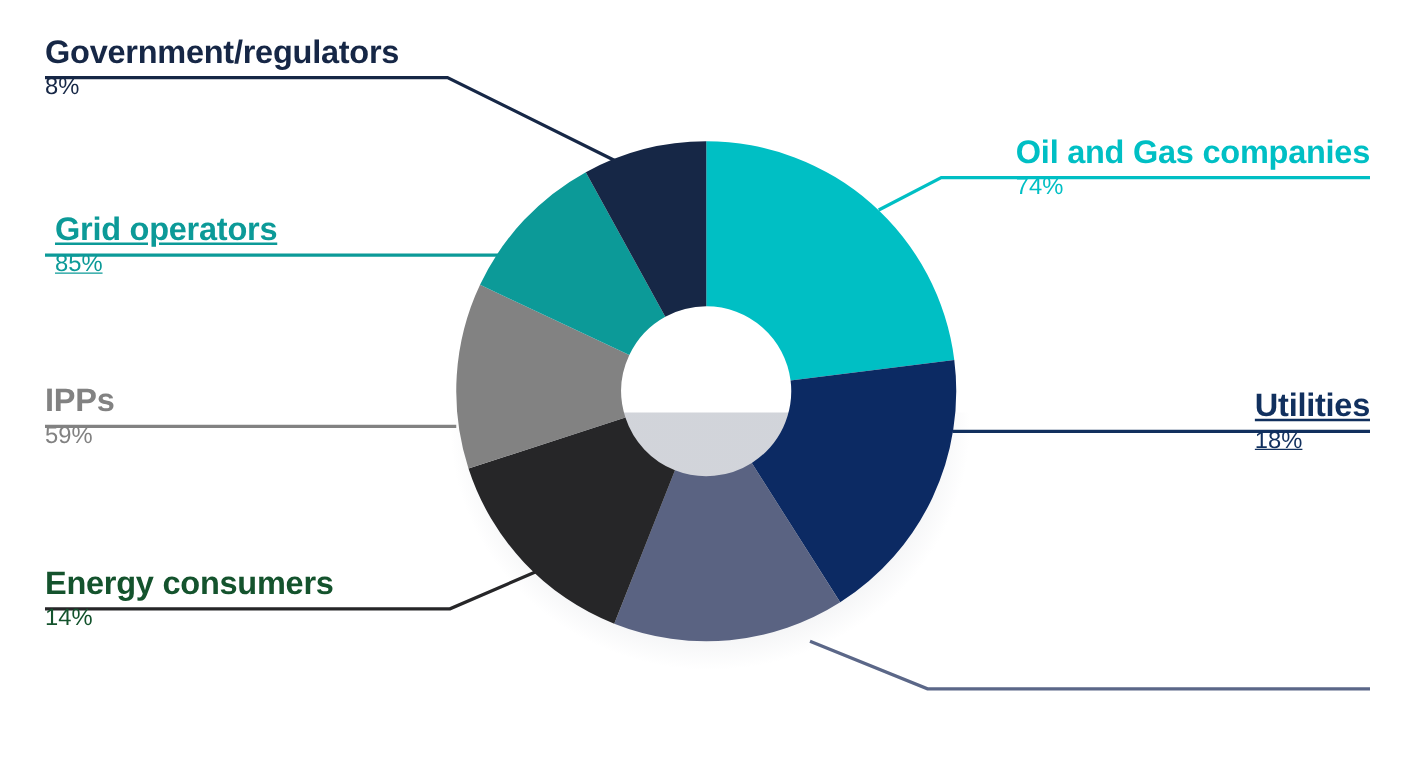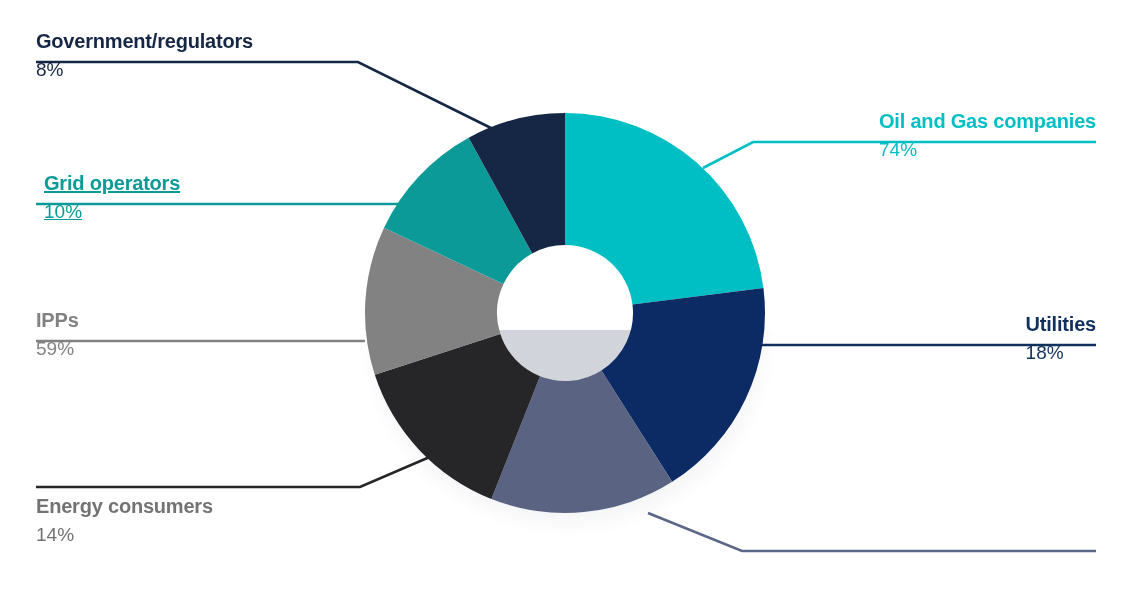--- a/index.html
+++ b/index.html
@@ -24,21 +24,21 @@
     top: 0;
     width: 1132px;
     height: 612px;
   }
   .callout {
     position: absolute;
     white-space: nowrap;
   }
   .callout .cl-label {
     display: block;
-    font-size: 20px;
+    font-size: 26px;
     font-weight: bold;
     letter-spacing: -0.2px;
     line-height: 26px;
   }
   .callout .cl-value {
     display: block;
     font-size: 19px;
     font-weight: normal;
     line-height: 28px;
     padding-top: 2px;
@@ -93,37 +93,37 @@
       </g>
   </svg>
 
   <div class="callout left" style="left: 36px; top: 28px; color: rgb(22, 39, 70);">
     <span class="cl-label">Government/regulators</span>
     <span class="cl-value">8%</span>
   </div>
 
   <div class="callout left" style="left: 44px; top: 170px; color: rgb(12, 154, 152); text-decoration: underline;">
     <span class="cl-label">Grid operators</span>
-    <span class="cl-value">10%</span>
+    <span class="cl-value">85%</span>
   </div>
 
   <div class="callout left light" style="left: 36px; top: 307px; color: rgb(130, 130, 130);">
     <span class="cl-label">IPPs</span>
     <span class="cl-value">59%</span>
   </div>
 
-  <div class="callout left" style="left: 36px; top: 453px; color: #737373; margin-top: 40px;">
+  <div class="callout left" style="left: 36px; top: 453px; color: #14532d;">
     <span class="cl-label">Energy consumers</span>
     <span class="cl-value">14%</span>
   </div>
 
   <div class="callout right" style="right: 36px; top: 108px; color: rgb(0, 191, 196);">
     <span class="cl-label">Oil and Gas companies</span>
     <span class="cl-value">74%</span>
   </div>
 
-  <div class="callout right" style="right: 36px; top: 311px; color: rgb(17, 48, 94);">
+  <div class="callout right" style="right: 36px; top: 311px; color: rgb(17, 48, 94); text-decoration: underline;">
     <span class="cl-label">Utilities</span>
     <span class="cl-value">18%</span>
   </div>
 
 
 </div>
 
 </body></html>

